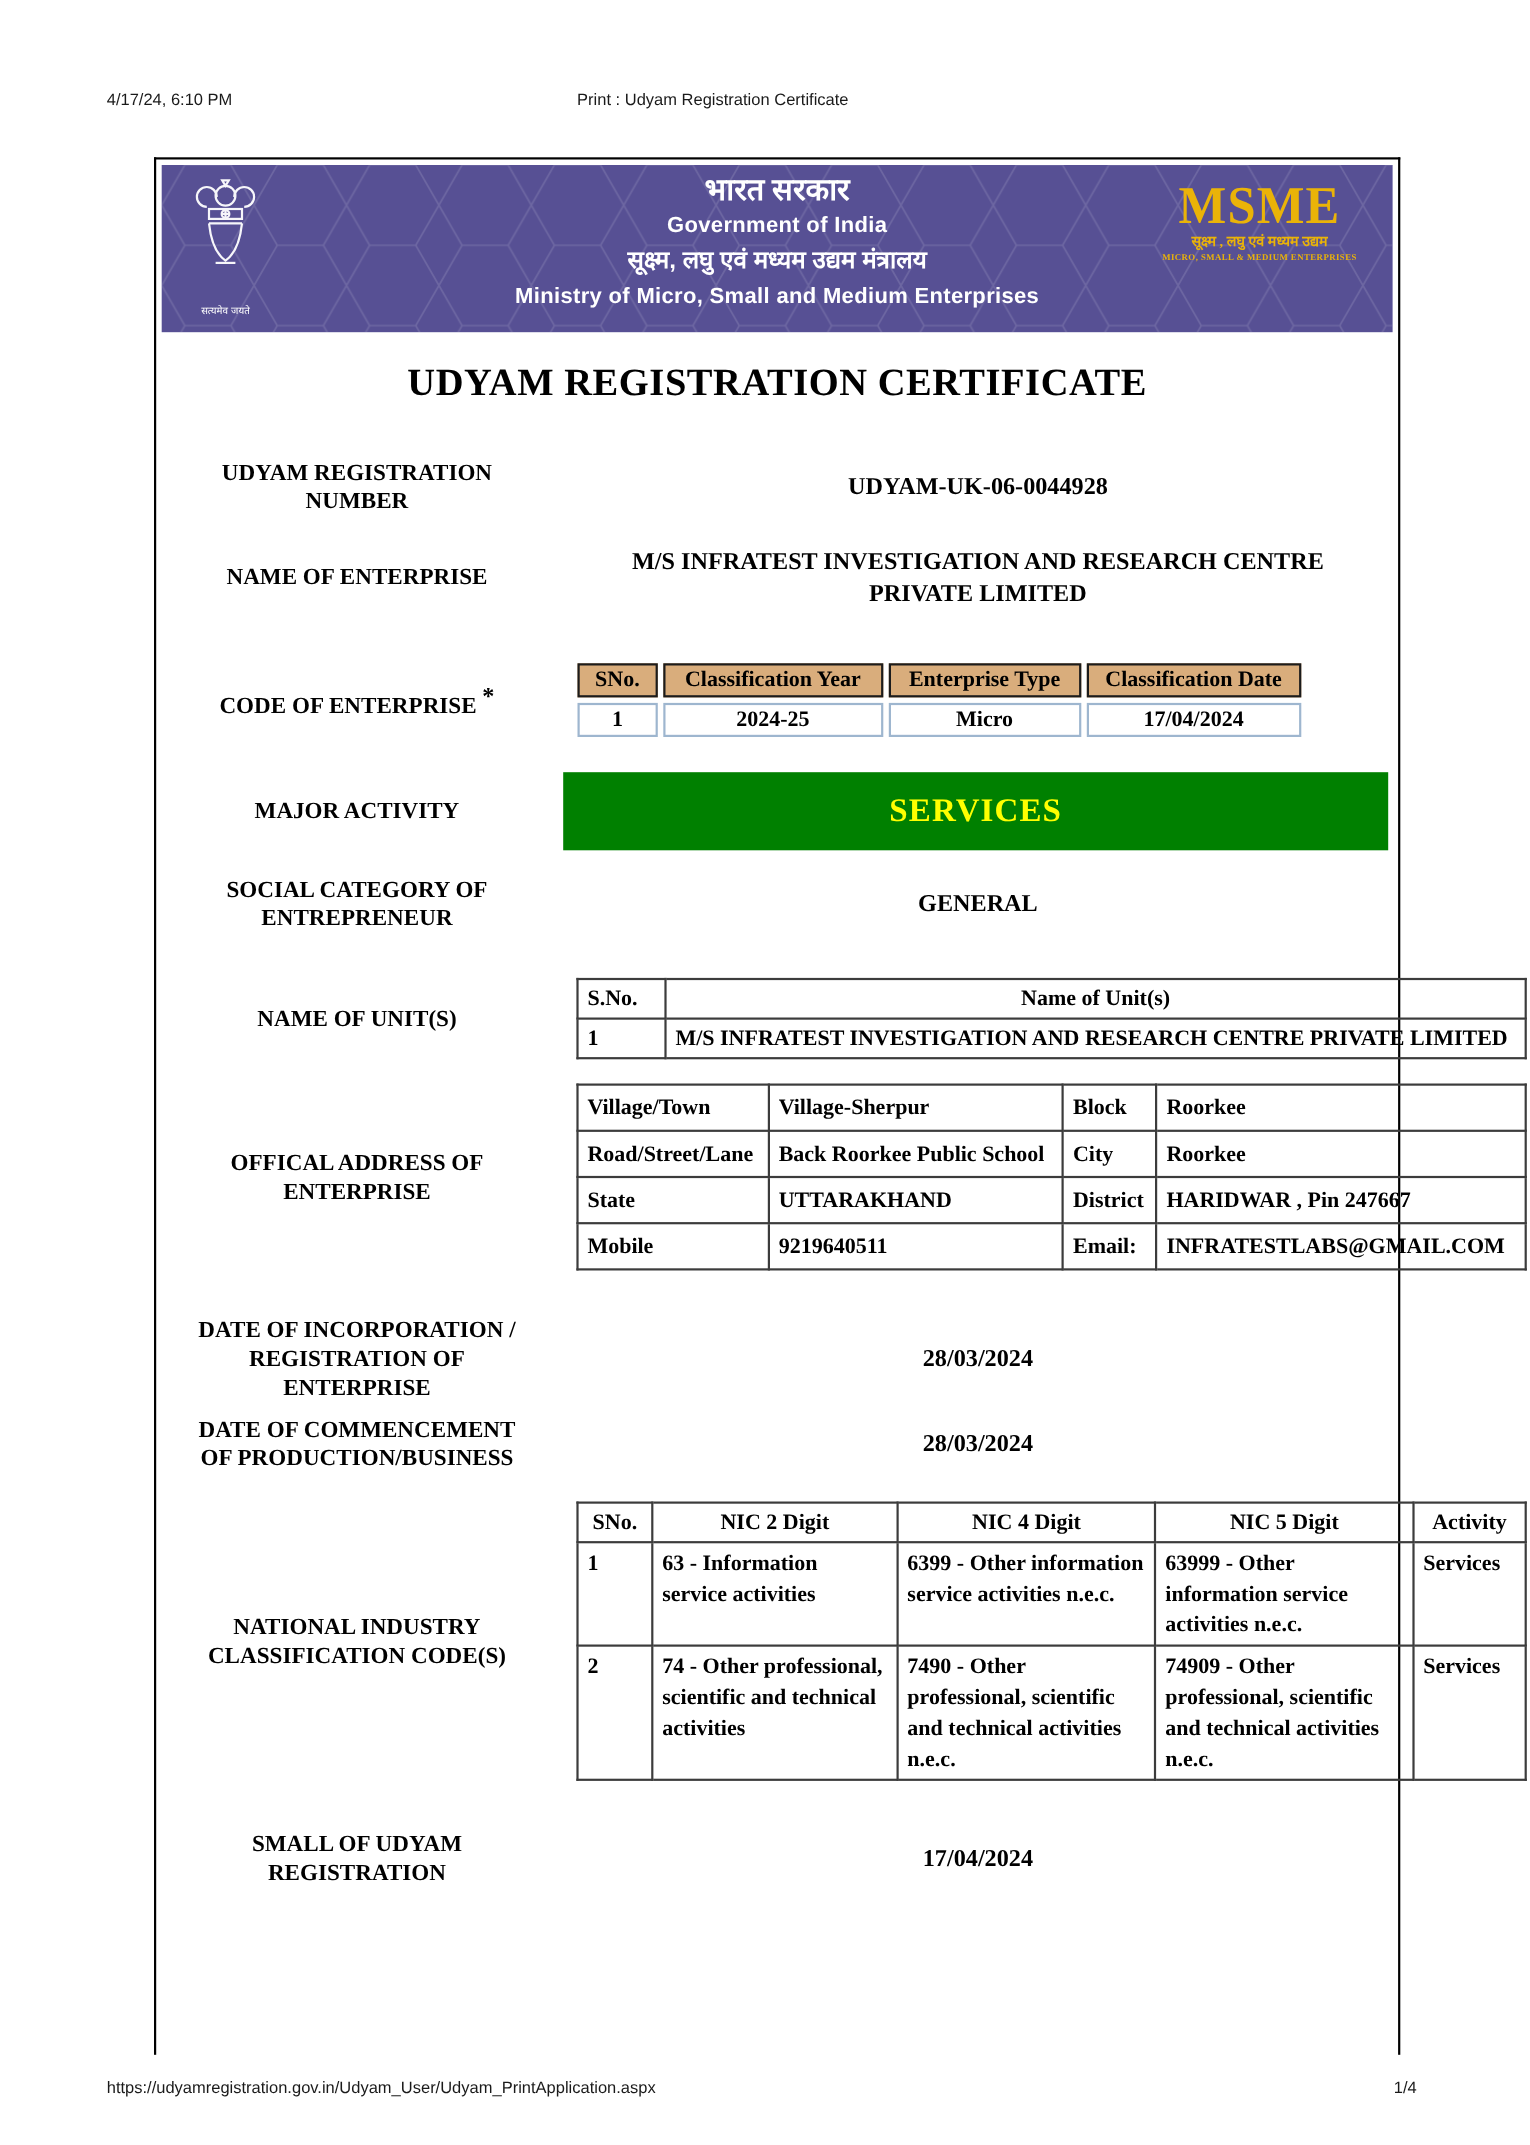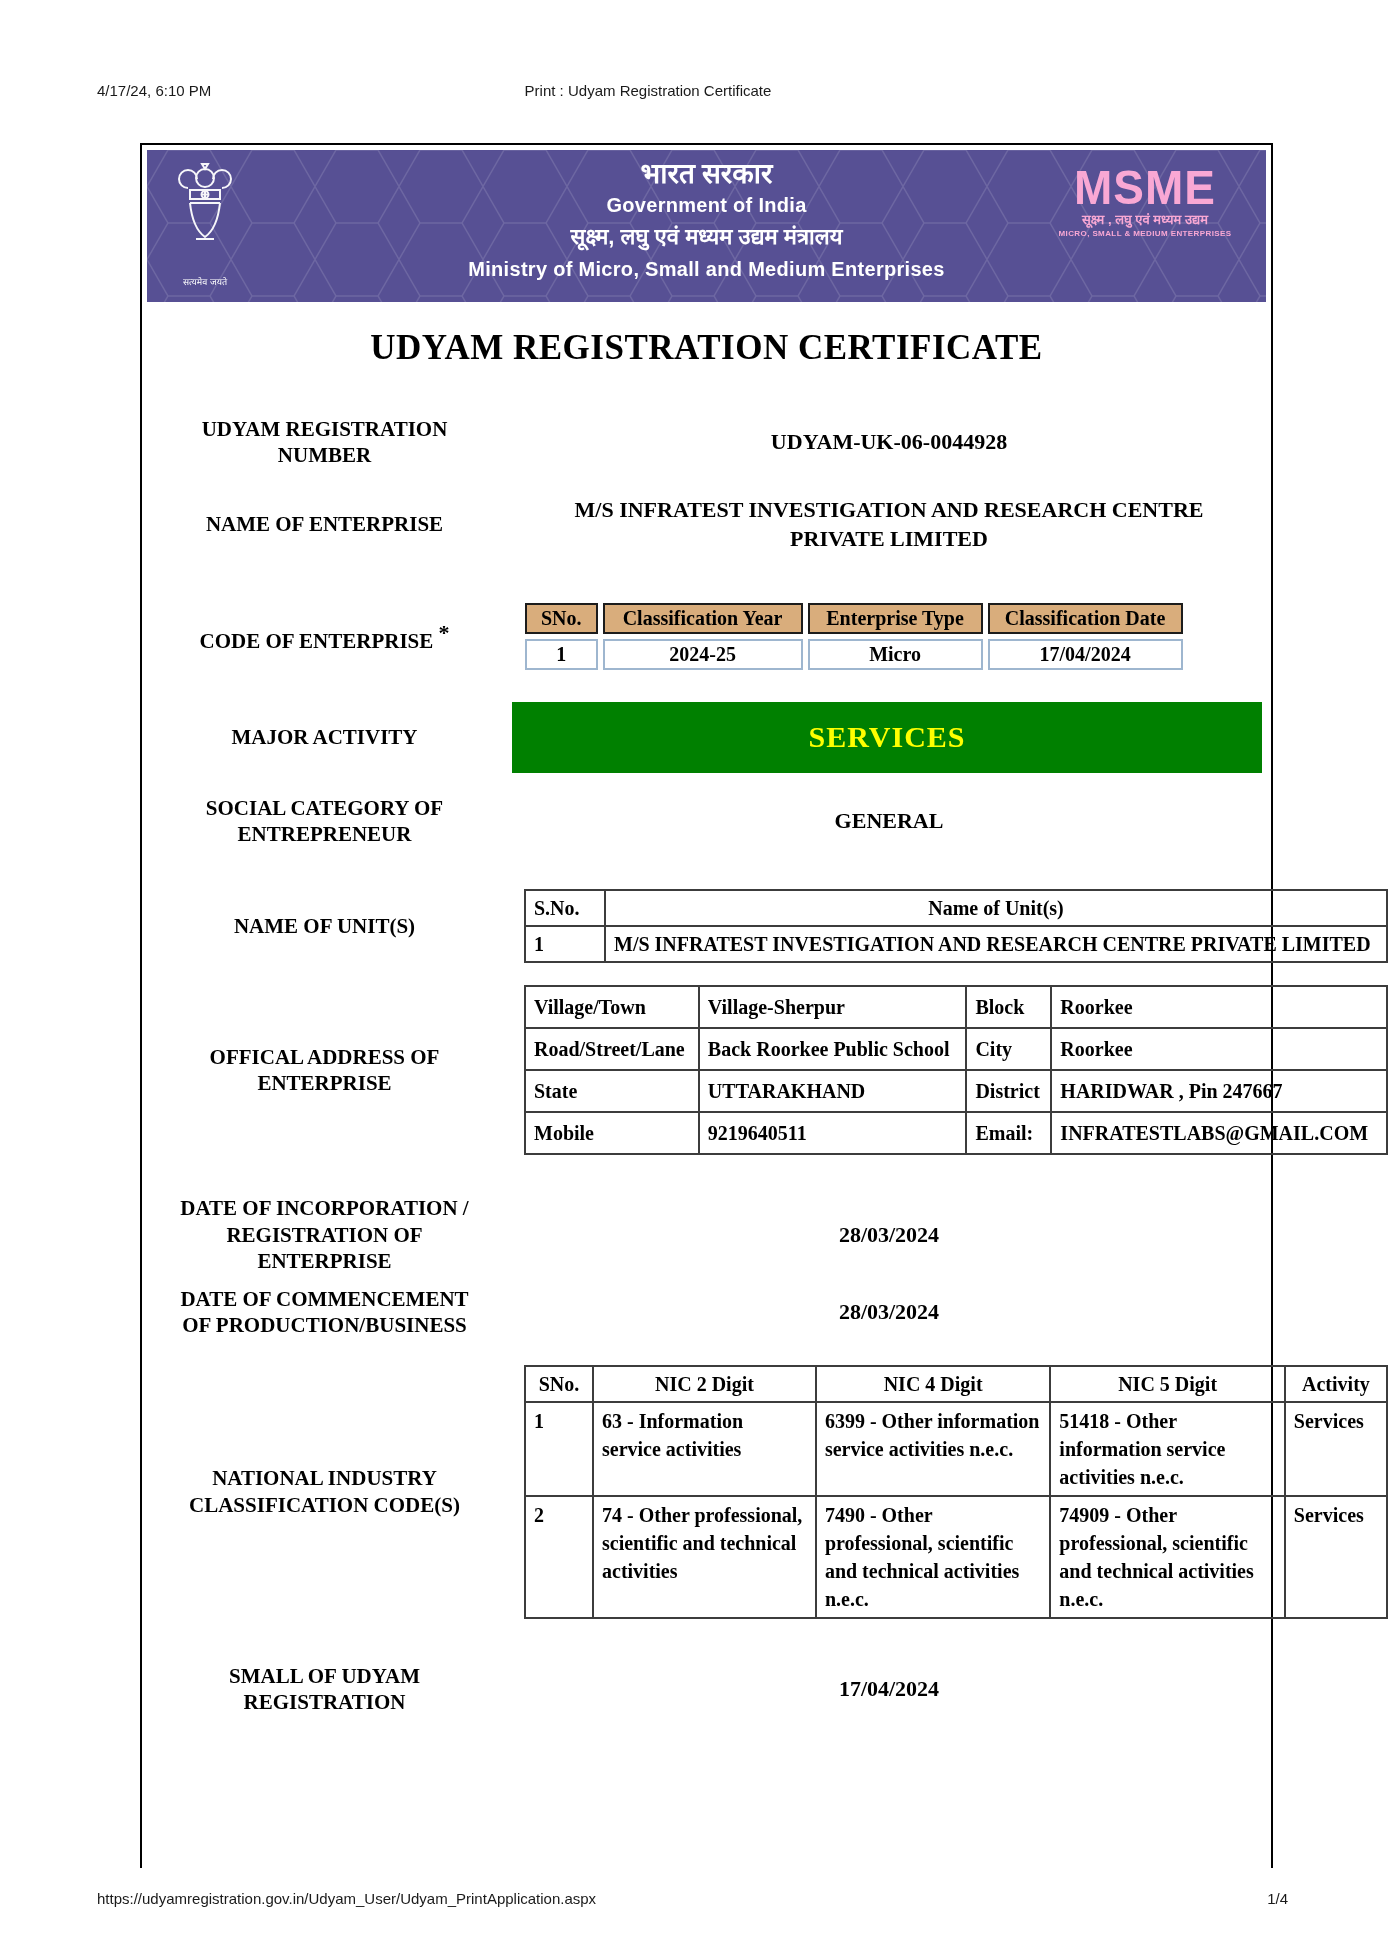--- a/index.html
+++ b/index.html
@@ -44,22 +44,22 @@
     font-family:"DejaVu Sans", sans-serif; }
   .banner-center {
     position:absolute; left:0; right:0; top:8px; text-align:center; color:#fff;
     font-family:"Liberation Sans", sans-serif;
   }
   .bc-hindi-govt   { font-size:28px; line-height:32px; font-weight:bold;font-family:Liberation Serif, serif; }
   .bc-govt         { font-size:20px; line-height:30px; font-weight:bold; letter-spacing:.3px; }
   .bc-hindi-min    { font-size:22px; line-height:34px; font-weight:bold; }
   .bc-ministry     { font-size:20px; line-height:30px; font-weight:bold; letter-spacing:.3px; }
   .msme-logo {
-    position:absolute; right:32px; top:14px; width:178px; text-align:center; color:#f9a8d4;
-    font-family:Liberation Sans, sans-serif;
+    position:absolute; right:32px; top:14px; width:178px; text-align:center; color:#eab308;
+    font-family:Liberation Serif, serif;
   }
   .msme-word {
     font-size:46px; line-height:44px; font-weight:900; letter-spacing:1px;
     transform:scaleY(1.05); transform-origin:top;
   }
   .msme-hindi { font-size:13px; line-height:18px; font-weight:bold; margin-top:3px; }
   .msme-eng   { font-size:8px;  line-height:10px; font-weight:bold; letter-spacing:.4px; }
   
   .cert-title {
     margin-top:24px; text-align:center;
@@ -318,21 +318,21 @@
           <th class="n-sno">SNo.</th>
           <th class="n-c2">NIC 2 Digit</th>
           <th class="n-c4">NIC 4 Digit</th>
           <th class="n-c5">NIC 5 Digit</th>
           <th class="n-act">Activity</th>
         </tr>
         <tr>
           <td>1</td>
           <td>63 - Information service activities</td>
           <td>6399 - Other information service activities n.e.c.</td>
-          <td>51418 - Other information service activities n.e.c.</td>
+          <td>63999 - Other information service activities n.e.c.</td>
           <td>Services</td>
         </tr>
         <tr>
           <td>2</td>
           <td>74 - Other professional, scientific and technical activities</td>
           <td>7490 - Other professional, scientific and technical activities n.e.c.</td>
           <td>74909 - Other professional, scientific and technical activities n.e.c.</td>
           <td>Services</td>
         </tr>
       </tbody>

